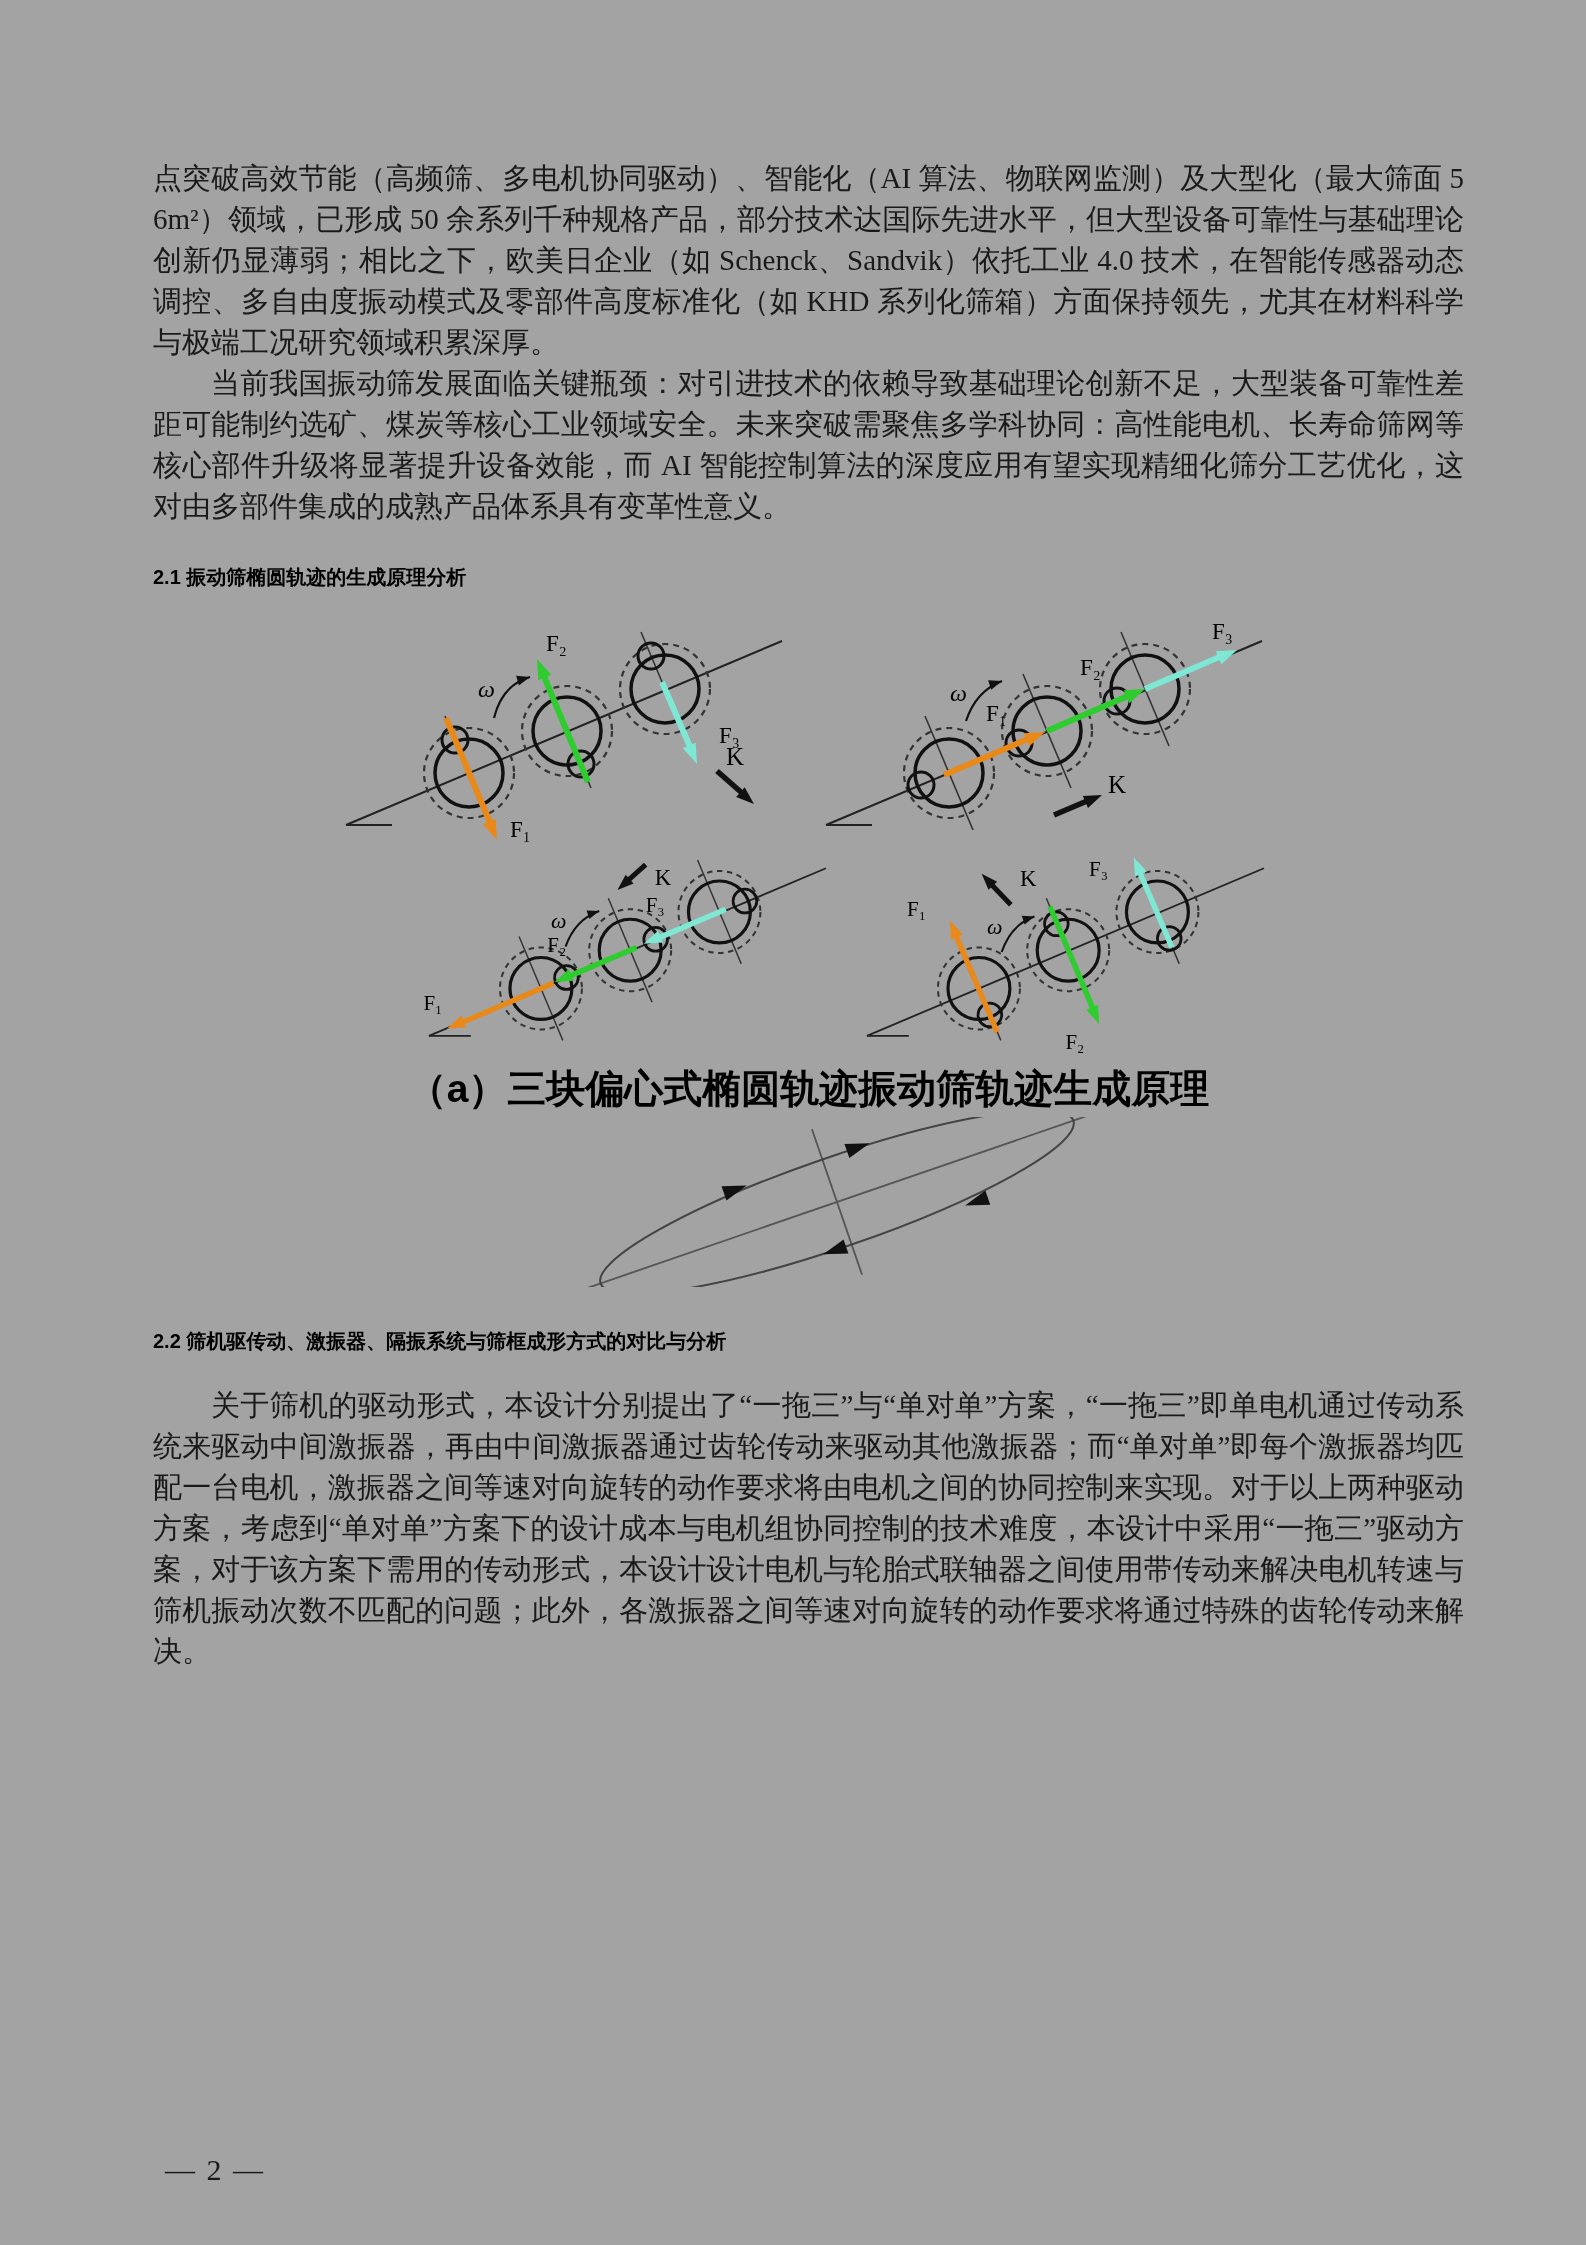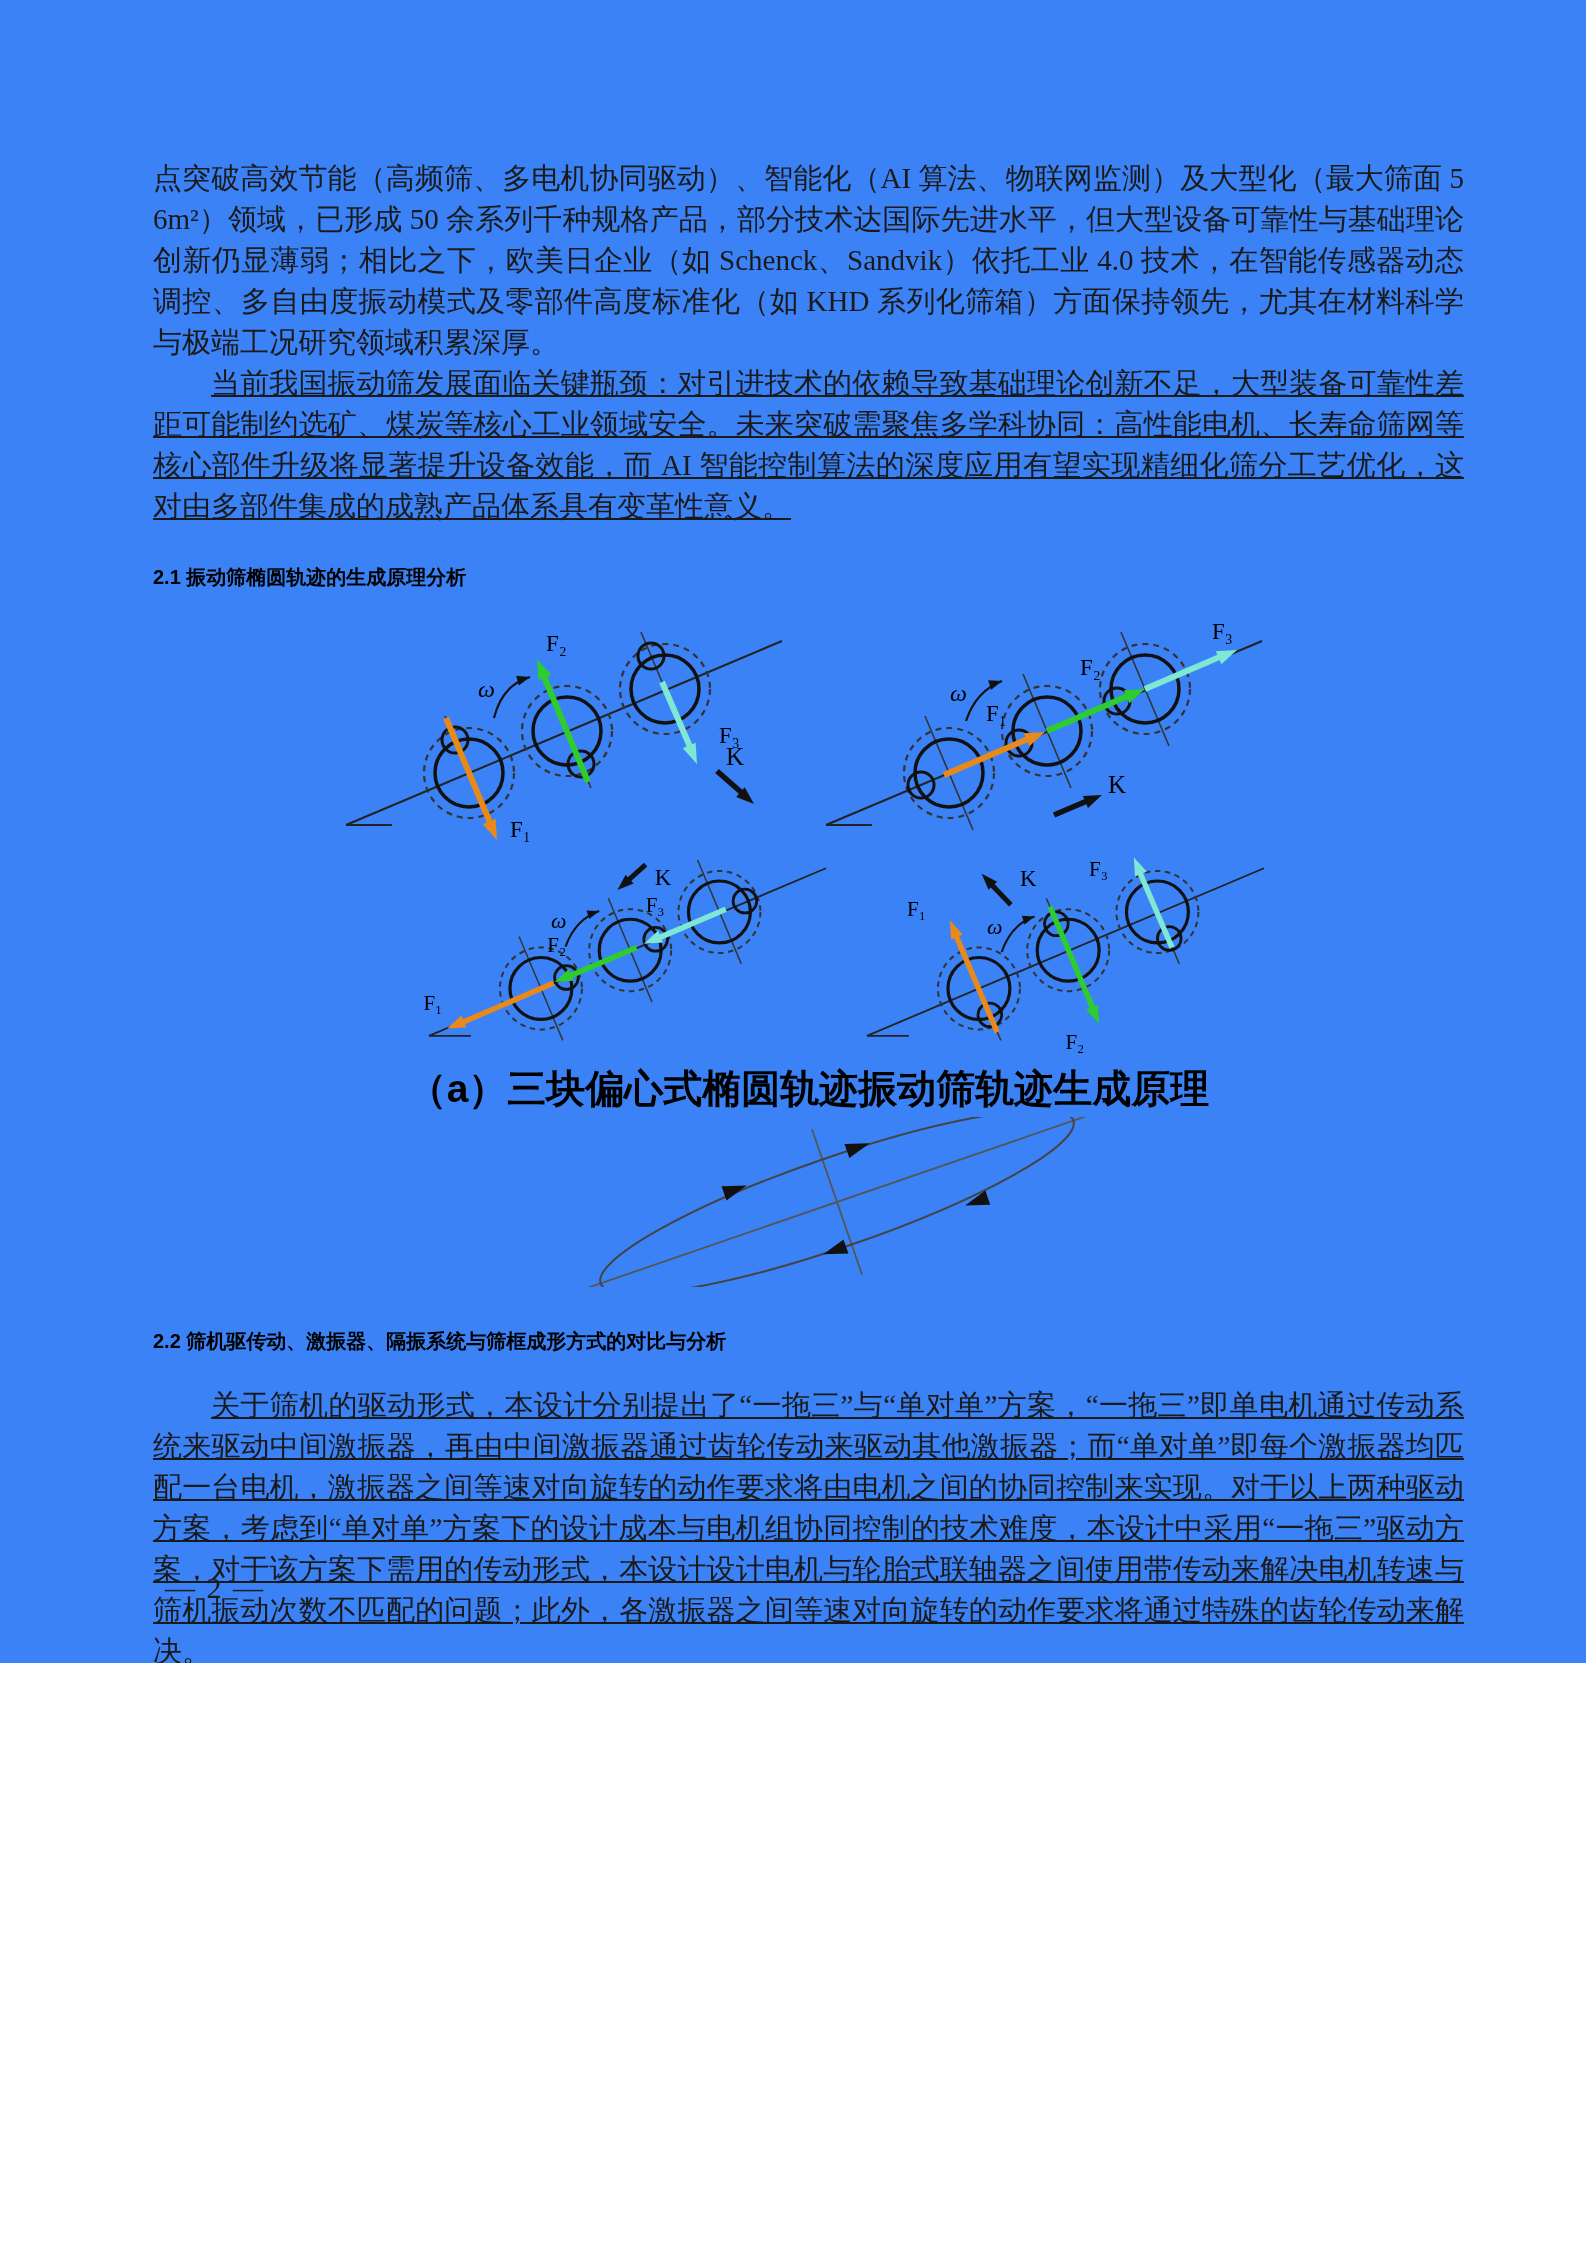--- a/index.html
+++ b/index.html
@@ -1,33 +1,33 @@
 <!DOCTYPE html>
 <html><head>
 <meta charset="utf-8">
 <style>
   html,body{margin:0;padding:0;}
   body{background:#ffffff;}
   .page{
     position:relative;
-    width:1586px;height:1663px;
+    width:1586px;height:2245px;
     margin:0 auto;
-    background:#3b82f6;
+    background:#a3a3a3;
     font-family:"Liberation Serif","DejaVu Serif",serif;
     color:#1a1a1a;
     overflow:hidden;
   }
   .content{padding:158px 122px 0 153px;}
   .para{
     font-size:29px;line-height:41px;
     text-align:justify;
     margin:0;
     word-break:break-all;
   }
-  .para.indent{text-indent:2em;text-decoration:underline;}
+  .para.indent{text-indent:2em;}
   .h-sec{
     font-family:"Liberation Sans","DejaVu Sans",sans-serif;
     font-weight:bold;font-size:36px;line-height:44px;
     margin:26px 0 14px 0;color:#000;
   }
   .h-sub{
     font-family:"Liberation Sans","DejaVu Sans",sans-serif;
     font-weight:bold;font-size:20px;line-height:40px;
     margin:30px 0 24px 0;color:#000;
   }

